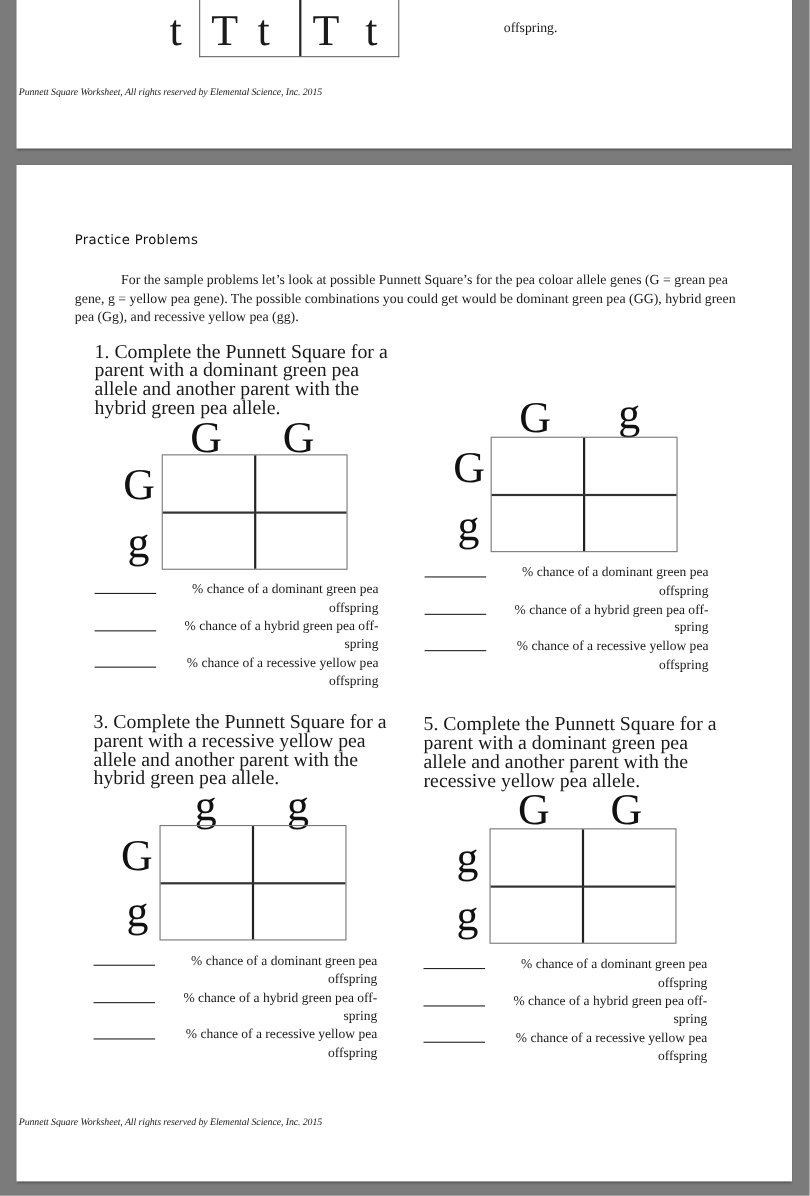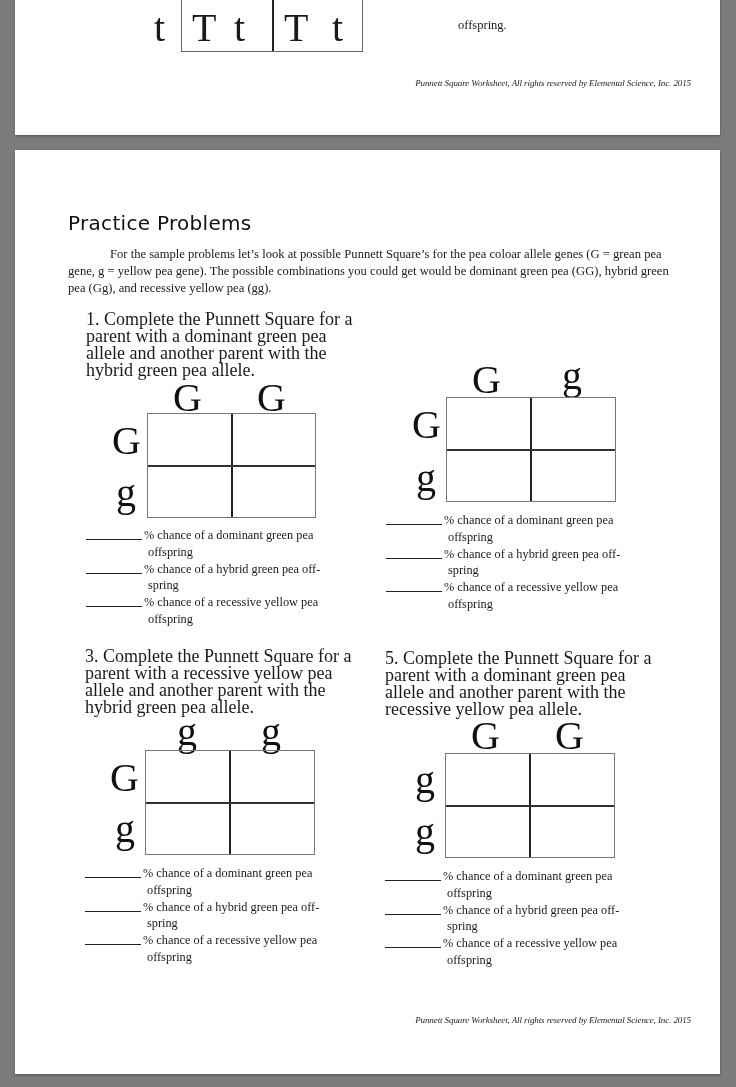--- a/index.html
+++ b/index.html
@@ -2,32 +2,32 @@
 <html><head>
 <meta charset="utf-8">
 <style>
   html, body { margin:0; padding:0; }
   body { width:736px; height:1087px; background:#7b7b7b; position:relative; overflow:hidden;
          font-family:"Liberation Serif","DejaVu Serif",serif; color:#1a1a1a; }
   .page { position:absolute; background:#fff; left:15px; width:705px; box-shadow:0 1px 2px rgba(0,0,0,0.35); }
   #page1 { top:-10px; height:145px; }
   #page2 { top:150px; height:924px; }
   .abs { position:absolute; }
-  .footer { position:absolute; left:16px; width:660px; text-align:right; font-style:italic; font-size:9px; letter-spacing:-0.1px; color:#222; }
-  .title { position:absolute; left:53px; top:61px; font-family:"DejaVu Sans",sans-serif; font-size:20px; letter-spacing:0.3px; color:#111; }
+  .footer { position:absolute; left:2px; width:660px; text-align:left; font-style:italic; font-size:9px; letter-spacing:-0.1px; color:#222; }
+  .title { position:absolute; left:53px; top:61px; font-family:"DejaVu Sans",sans-serif; font-size:12px; letter-spacing:0.3px; color:#111; }
   .intro { position:absolute; left:53px; top:96px; width:620px; font-size:12.6px; line-height:17px; text-indent:42px; }
   .prob { position:absolute; width:270px; font-size:18px; line-height:17px; }
   .grid { position:absolute; border:1.5px solid #777; box-sizing:border-box; }
   .grid .vline { position:absolute; top:0; bottom:0; width:2px; background:#222; left:50%; margin-left:-1px; }
   .grid .hline { position:absolute; left:0; right:0; height:2px; background:#333; top:50%; margin-top:-1px; }
   .allele { position:absolute; font-size:40px; line-height:40px; color:#111; font-family:"Liberation Serif",serif; }
   .answers { position:absolute; width:290px; font-size:12.3px; line-height:16.8px; }
   .ans { display:flex; }
   .ans .blank { width:56px; border-bottom:1px solid #222; height:12px; flex:none; margin-right:2px; }
-  .ans .txt { width:200px; }
+  .ans .txt { width:200px;text-align:right; }
   .ans .txt .cont { display:block; padding-left:4px; }
   .tcell { position:absolute; font-size:40px; line-height:40px; }
 </style>
 </head>
 <body>
 
 <div class="page" id="page1">
   <span class="tcell" style="left:139px;top:18px;">t</span>
   <div class="abs" style="left:166px;top:0;width:182px;height:62px;border:1px solid #666;border-top:none;box-sizing:border-box;">
     <div class="abs" style="left:90px;top:0;bottom:0;width:1.5px;background:#222;"></div>

